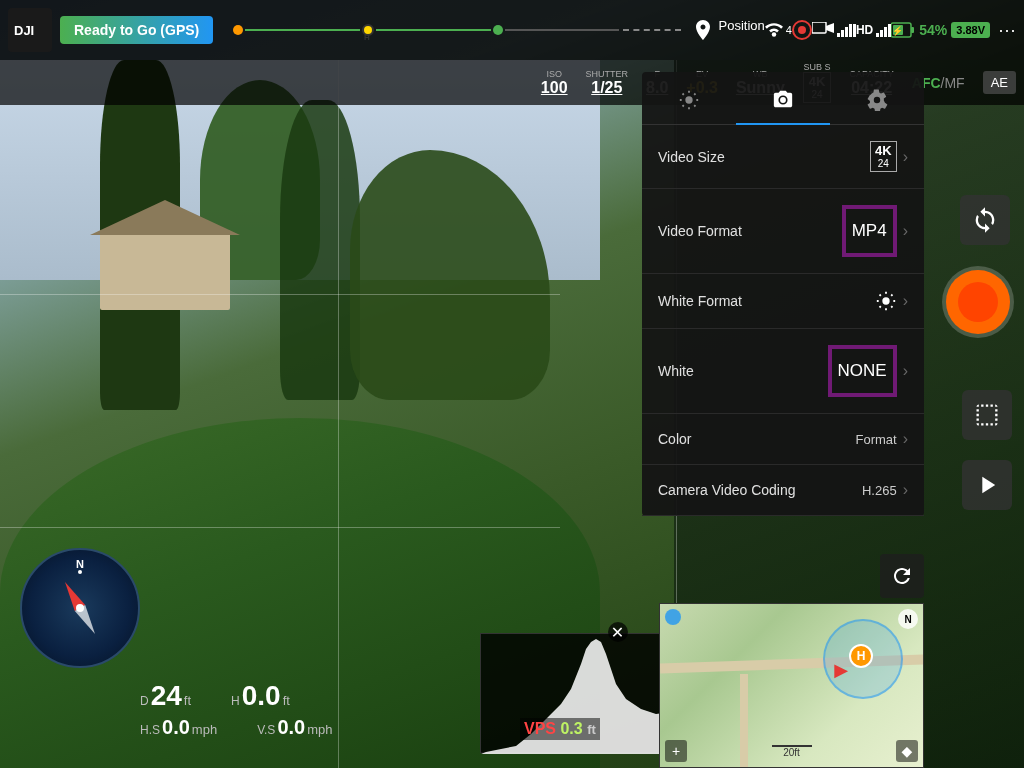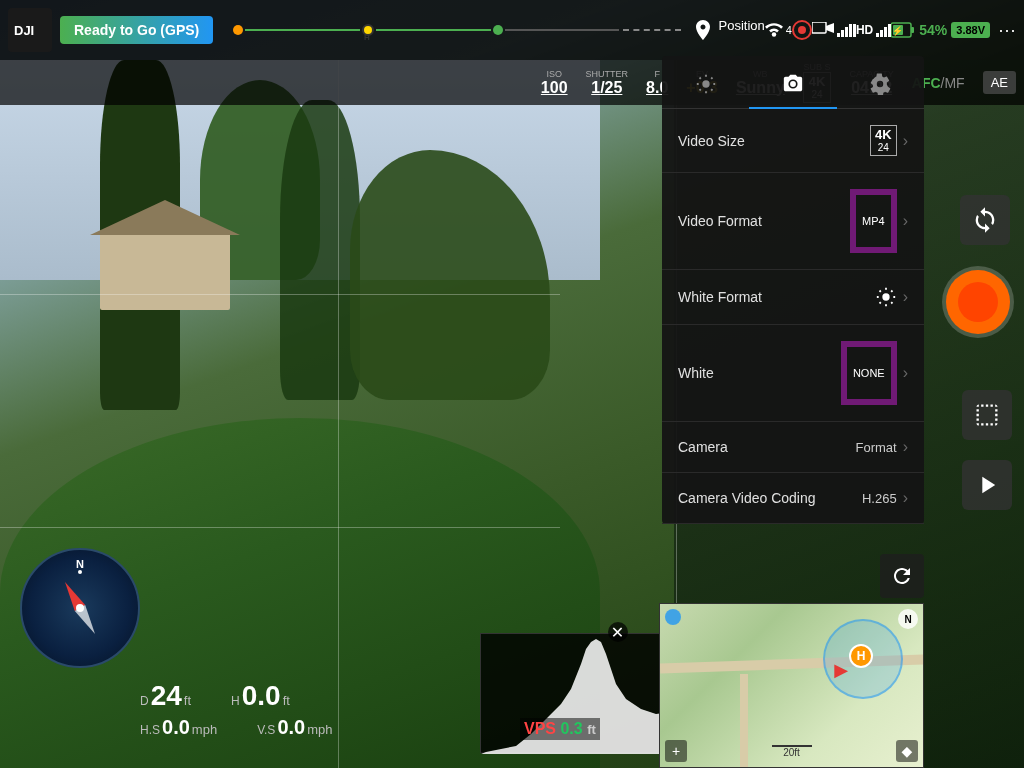--- a/index.html
+++ b/index.html
@@ -233,23 +233,23 @@
 
     .record-inner {
       width: 40px; height: 40px;
       background: #FF4400;
       border-radius: 50%;
     }
 
     
     .cam-menu-panel {
       position: absolute;
-      top: 56px;
+      top: 72px;
       right: 100px;
-      width: 262px;
+      width: 282px;
       background: rgba(20,20,20,0.95);
       z-index: 20;
       border-radius: 4px;
     }
 
     .cam-menu-tabs {
       display: flex;
       border-bottom: 1px solid #333;
       padding: 8px 0 0 0;
     }
@@ -289,23 +289,23 @@
 
     .cam-menu-value {
       display: flex;
       align-items: center;
       gap: 6px;
       color: #ccc;
       font-size: 13px;
     }
 
     .val-badge {
-      border: 6px solid #701a75;
-      padding: 20px 6px;
-      font-size: 11px;
+      border: 4px solid #701a75;
+      padding: 12px 6px;
+      font-size: 17px;
       color: white;
     }
 
     .chevron-right {
       color: #666;
       font-size: 16px;
     }
 
     
     .compass {
@@ -835,21 +835,21 @@
 
   <div class="cam-menu-item">
     <span class="cam-menu-label">White</span>
     <div class="cam-menu-value">
       <span class="val-badge">NONE</span>
       <span class="chevron-right">›</span>
     </div>
   </div>
 
   <div class="cam-menu-item">
-    <span class="cam-menu-label">Camera</span>
+    <span class="cam-menu-label">Color</span>
     <div class="cam-menu-value">
       <span>Format</span>
       <span class="chevron-right">›</span>
     </div>
   </div>
 
   <div class="cam-menu-item">
     <span class="cam-menu-label">Camera Video Coding</span>
     <div class="cam-menu-value">
       <span>H.265</span>
@@ -917,21 +917,21 @@
       <span class="tele-label">V.S</span>
       <span class="tele-value-sm">0.0</span>
       <span class="tele-unit">mph</span>
     </div>
   </div>
 </div>
 
 <div class="vps-badge">
   <span>VPS</span>
   <span class="vps-val"> </span>
-  <span style="color:#22c55e;">0.3</span>
+  <span style="color:#bef264;">0.3</span>
   <span style="color:#ccc;font-size:13px;">ft</span>
 </div>
 
 <div class="histogram">
   <div class="hist-close">✕</div>
   <svg width="275" height="120" viewBox="0 0 275 120">
     <rect width="275" height="120" fill="rgba(0,0,0,0.5)"></rect>
 
     <path d="M0,120 L5,118 L20,115 L35,112 L50,100 L65,85 L80,70 L90,55 L100,30 L105,15 L110,8 L115,5 L120,8 L125,20 L130,35 L135,50 L145,65 L160,75 L175,80 L190,78 L200,72 L210,60 L220,50 L230,40 L240,50 L250,65 L260,80 L270,95 L275,100 L275,120 Z" fill="rgba(255,255,255,0.85)"></path>
   </svg>

